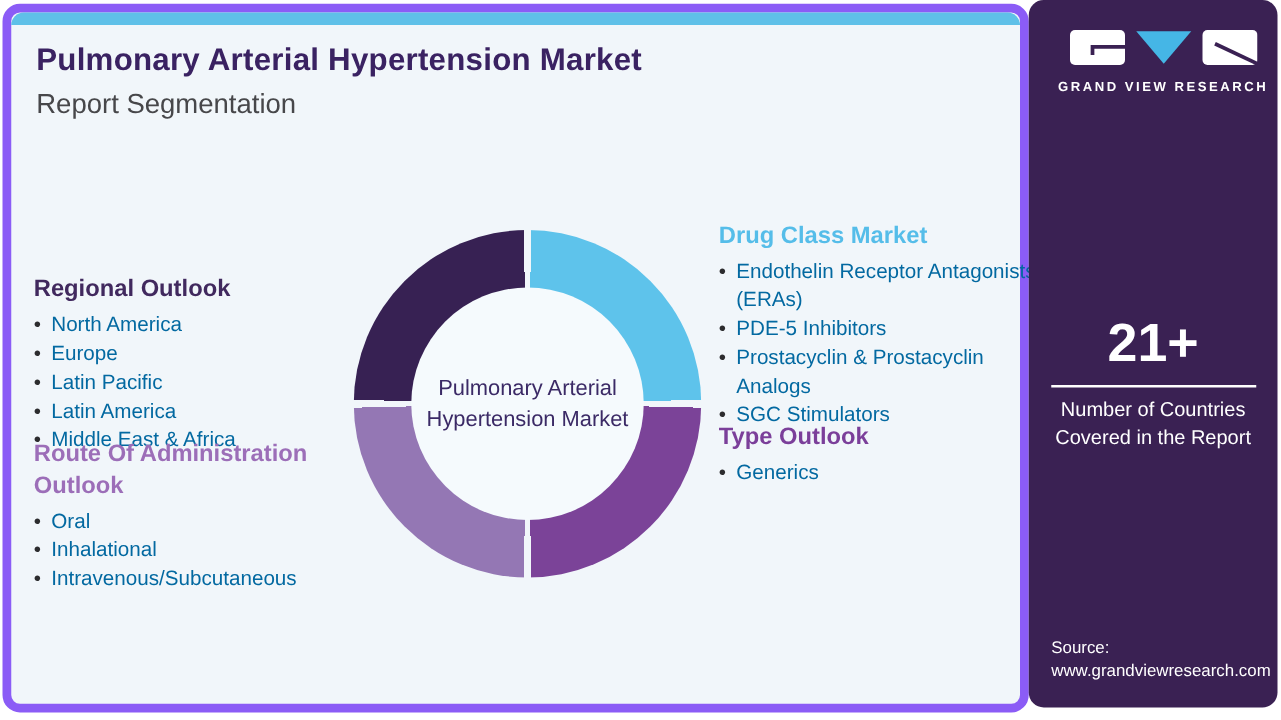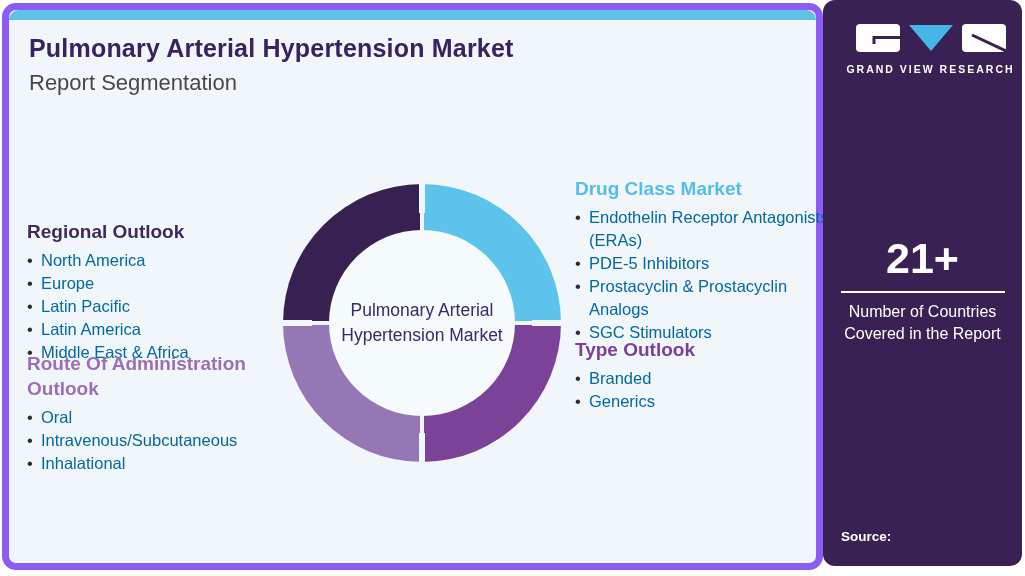--- a/index.html
+++ b/index.html
@@ -92,32 +92,32 @@
     font-size: 10.5px;
     font-weight: bold;
     letter-spacing: 2px;
     color: #ffffff;
   }
   .stat-block {
     position: absolute; top: 234px; left: 17px;
     width: 165px;
     text-align: center;
   }
-  .stat-value { font-size: 43px; font-weight: bold; }
+  .stat-value { font-size: 43px; font-weight: bold; margin-top: 17px; }
   .stat-divider {
     margin: 8px auto 8px auto;
     width: 164px; height: 2px;
     background: #ffffff;
   }
   .stat-label { font-size: 16px; line-height: 22px; }
   .source-block {
     position: absolute; left: 18px; bottom: 22px;
     text-align: left;
   }
-  .source-label { font-size: 13.5px; font-weight: bold; }
+  .source-label { font-size: 13.5px; font-weight: normal; }
   .source-url { font-size: 13.5px; margin-top: 4px; }
 </style>
 </head>
 <body>
 
 <div class="panel">
 
   <div class="top-bar" style="background-color: rgb(95, 192, 232);"></div>
 
   <div class="header-block">
@@ -133,22 +133,22 @@
         <li>Latin Pacific</li>
         <li>Latin America</li>
         <li>Middle East &amp; Africa</li>
       </ul>
   </div>
 
   <div class="section sec-route">
     <h2 style="color: rgb(156, 110, 184);">Route Of Administration Outlook</h2>
     <ul>
         <li>Oral</li>
+        <li>Inhalational</li>
         <li>Intravenous/Subcutaneous</li>
-        <li>Inhalational</li>
       </ul>
   </div>
 
   <div class="donut" style="background: conic-gradient(rgb(241, 246, 250) 0deg, rgb(241, 246, 250) 1.3deg, rgb(94, 195, 235) 1.3deg, rgb(94, 195, 235) 88.7deg, rgb(241, 246, 250) 88.7deg, rgb(241, 246, 250) 90deg, rgb(241, 246, 250) 90deg, rgb(241, 246, 250) 91.3deg, rgb(123, 67, 152) 91.3deg, rgb(123, 67, 152) 178.7deg, rgb(241, 246, 250) 178.7deg, rgb(241, 246, 250) 180deg, rgb(241, 246, 250) 180deg, rgb(241, 246, 250) 181.3deg, rgb(148, 119, 180) 181.3deg, rgb(148, 119, 180) 268.7deg, rgb(241, 246, 250) 268.7deg, rgb(241, 246, 250) 270deg, rgb(241, 246, 250) 270deg, rgb(241, 246, 250) 271.3deg, rgb(55, 33, 83) 271.3deg, rgb(55, 33, 83) 358.7deg, rgb(241, 246, 250) 358.7deg, rgb(241, 246, 250) 360deg);">
     <div class="donut-hole">
       <div class="donut-label" style="color: rgb(59, 42, 102);">Pulmonary Arterial Hypertension Market</div>
     </div>
   </div>
 
   <div class="section sec-drug">
@@ -157,21 +157,20 @@
         <li>Endothelin Receptor Antagonists (ERAs)</li>
         <li>PDE-5 Inhibitors</li>
         <li>Prostacyclin &amp; Prostacyclin Analogs</li>
         <li>SGC Stimulators</li>
       </ul>
   </div>
 
   <div class="section sec-type">
     <h2 style="color: rgb(123, 63, 154);">Type Outlook</h2>
     <ul>
-        <li>Branded</li>
         <li>Generics</li>
       </ul>
   </div>
 
 </div>
 
 <div class="sidebar" style="background-color: rgb(58, 33, 83);">
 
   <div class="logo-block">
     <svg class="logo-mark" width="150" height="28" viewBox="0 0 150 28">
@@ -192,15 +191,16 @@
   </div>
 
   <div class="stat-block">
     <div class="stat-value">21+</div>
     <div class="stat-divider"></div>
     <div class="stat-label">Number of Countries Covered in the Report</div>
   </div>
 
   <div class="source-block">
     <div class="source-label">Source:</div>
+    <div class="source-url">www.grandviewresearch.com</div>
   </div>
 
 </div>
 
 </body></html>

